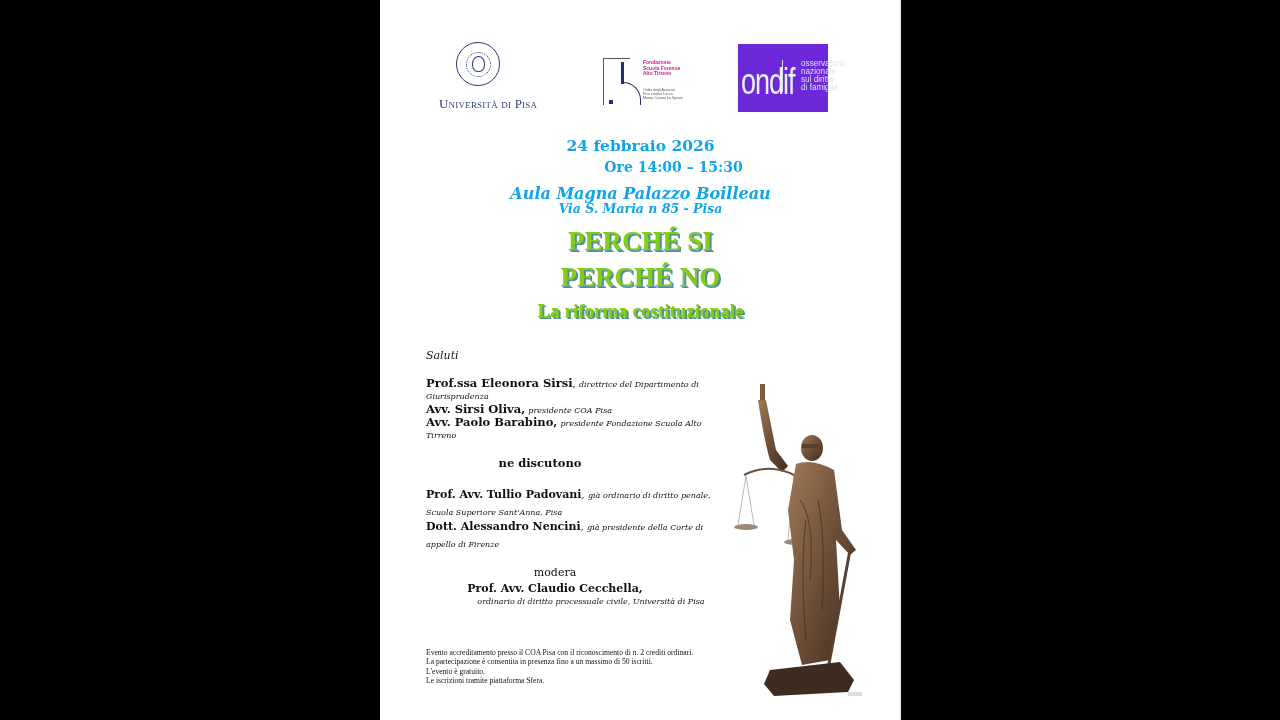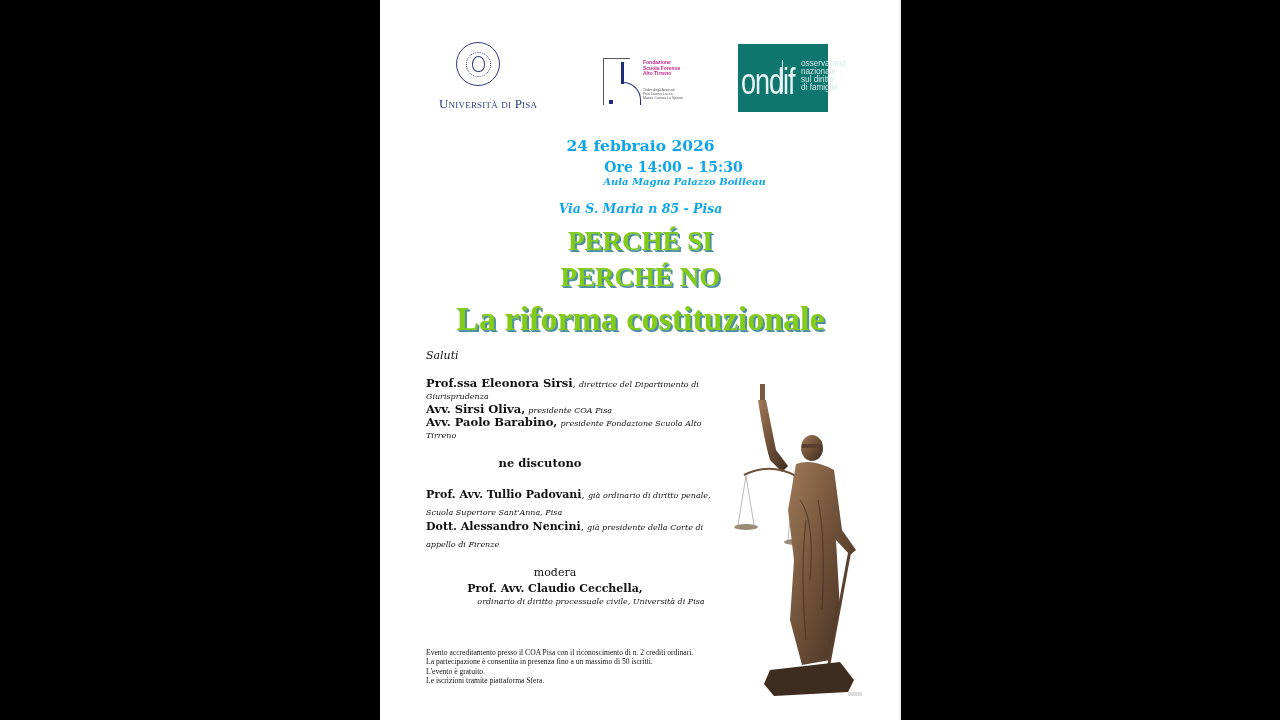--- a/index.html
+++ b/index.html
@@ -42,46 +42,46 @@
   .fond-dot { position:absolute; left:6px; top:42px; width:4px; height:4px; background:#1f2c78; }
   .fond-title {
     position:absolute; left:40px; top:2px; font-family:"Liberation Sans", sans-serif;
     font-size:5px; line-height:5.6px; color:#c41e88; font-weight:bold;
   }
   .fond-sub {
     position:absolute; left:40px; top:30px; font-family:"Liberation Sans", sans-serif;
     font-size:3.5px; line-height:4.2px; color:#555;
   }
   .logo-ondif {
-    position:absolute; left:738px; top:44px; width:90px; height:68px; background:#0f766e;
+    position:absolute; left:738px; top:44px; width:90px; height:68px; background:#6d28d9;
     color:#e8f2f5; font-family:"Liberation Sans", sans-serif;
   }
   .ondif-word {
     position:absolute; left:3px; top:18px; font-size:27px; letter-spacing:-1px;
     font-weight:normal; transform:scaleY(1.35); transform-origin:left top;
   }
   .ondif-text {
     position:absolute; left:44px; top:16px; font-size:8.2px; line-height:8px; color:#d5e7ec;
     border-left:1px solid #d5e7ec; padding-left:18px;
   }
   
   .info { position:absolute; left:380px; width:521px; text-align:center; color:#0ea5e9; font-weight:bold; }
   .info-date { top:136px; font-size:15.5px; }
   .info-time { top:159px; font-size:14px;margin-left:33px; }
-  .info-place { top:176px; font-size:10px; font-style:italic;padding-left:44px; }
+  .info-place { top:184px; font-size:16px; font-style:italic; }
   .info-addr { top:201px; font-size:12.5px; font-style:italic; }
   
   .title {
     position:absolute; left:380px; width:521px; text-align:center;
     font-family:"Liberation Serif", serif; font-weight:bold; color:#84cc16;
     text-shadow: 2px 2px 0 #4d8fa0, 1px 1px 0 #7fb0bd;
   }
   .title-1 { top:226px; font-size:27px; }
   .title-2 { top:262px; font-size:27px; }
-  .title-3 { top:300px; font-size:34px; }
+  .title-3 { top:300px; font-size:19px; }
   
   .txt { position:absolute; color:#111; }
   .saluti { left:426px; top:349px; font-size:11px; font-style:italic; }
   .greet { left:426px; width:290px; font-size:10px; line-height:11px; }
   .greet b { font-size:11.5px; }
   .greet i { font-size:8px; }
   .g1 { top:378px; }
   .g2 { top:404px; }
   .g3 { top:417px; }
   .ne { left:380px; width:320px; text-align:center; top:456px; font-size:11.5px; font-weight:bold; }

